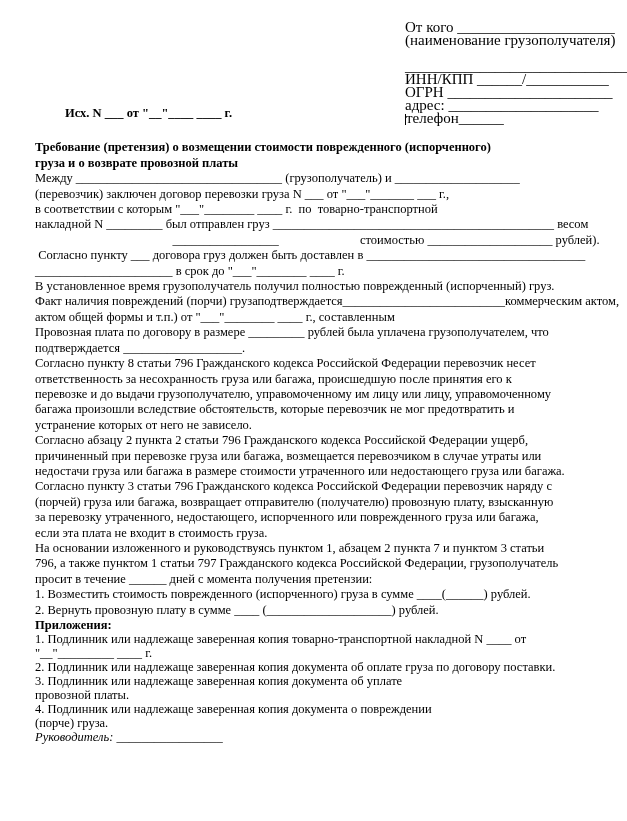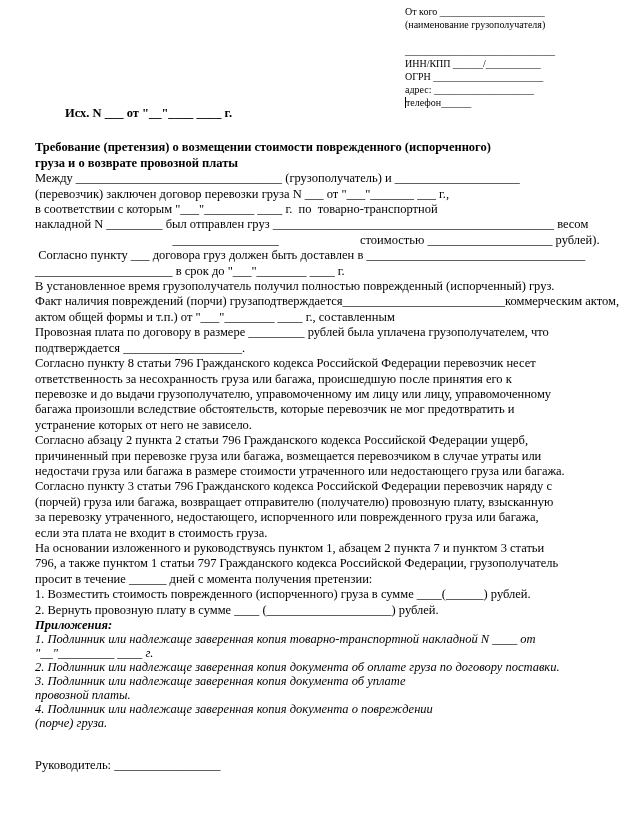--- a/index.html
+++ b/index.html
@@ -8,23 +8,23 @@
     width: 627px;
     height: 821px;
     background: #ffffff;
     color: #000000;
     font-family: "Liberation Serif", serif;
     overflow: hidden;
   }
   .hdr {
     position: absolute;
     left: 405px;
-    top: 5px;
+    top: 21px;
     width: 210px;
-    font-size: 10px;
+    font-size: 15px;
     line-height: 13px;
   }
   .hdr .ln { white-space: pre; }
   .hdr .gap-above { margin-top: 13px; }
   .caret {
     display: inline-block;
     width: 1px;
     height: 11px;
     background: #000;
     vertical-align: -2px;
@@ -37,23 +37,23 @@
     font-size: 12.5px;
     line-height: 15.4px;
   }
   .ln { white-space: pre; }
   .ref { font-weight: bold; padding-left: 30px; }
   .title {
     font-weight: bold;
     text-align: left;
     margin-top: 19px;
   }
-  .attach { line-height: 14px; font-style: italic; }
+  .attach { line-height: 14px; }
   .attach .heading { font-weight: bold; }
-  .sig { margin-top: 28px; }
+  .sig { margin-top: 0; font-style: italic; }
 </style>
 </head>
 <body>
 
 <div class="page">
 
   <div class="hdr">
     <div class="ln">От кого _____________________</div>
     <div class="ln">(наименование грузополучателя)</div>
     <div class="ln gap-above">______________________________</div>

